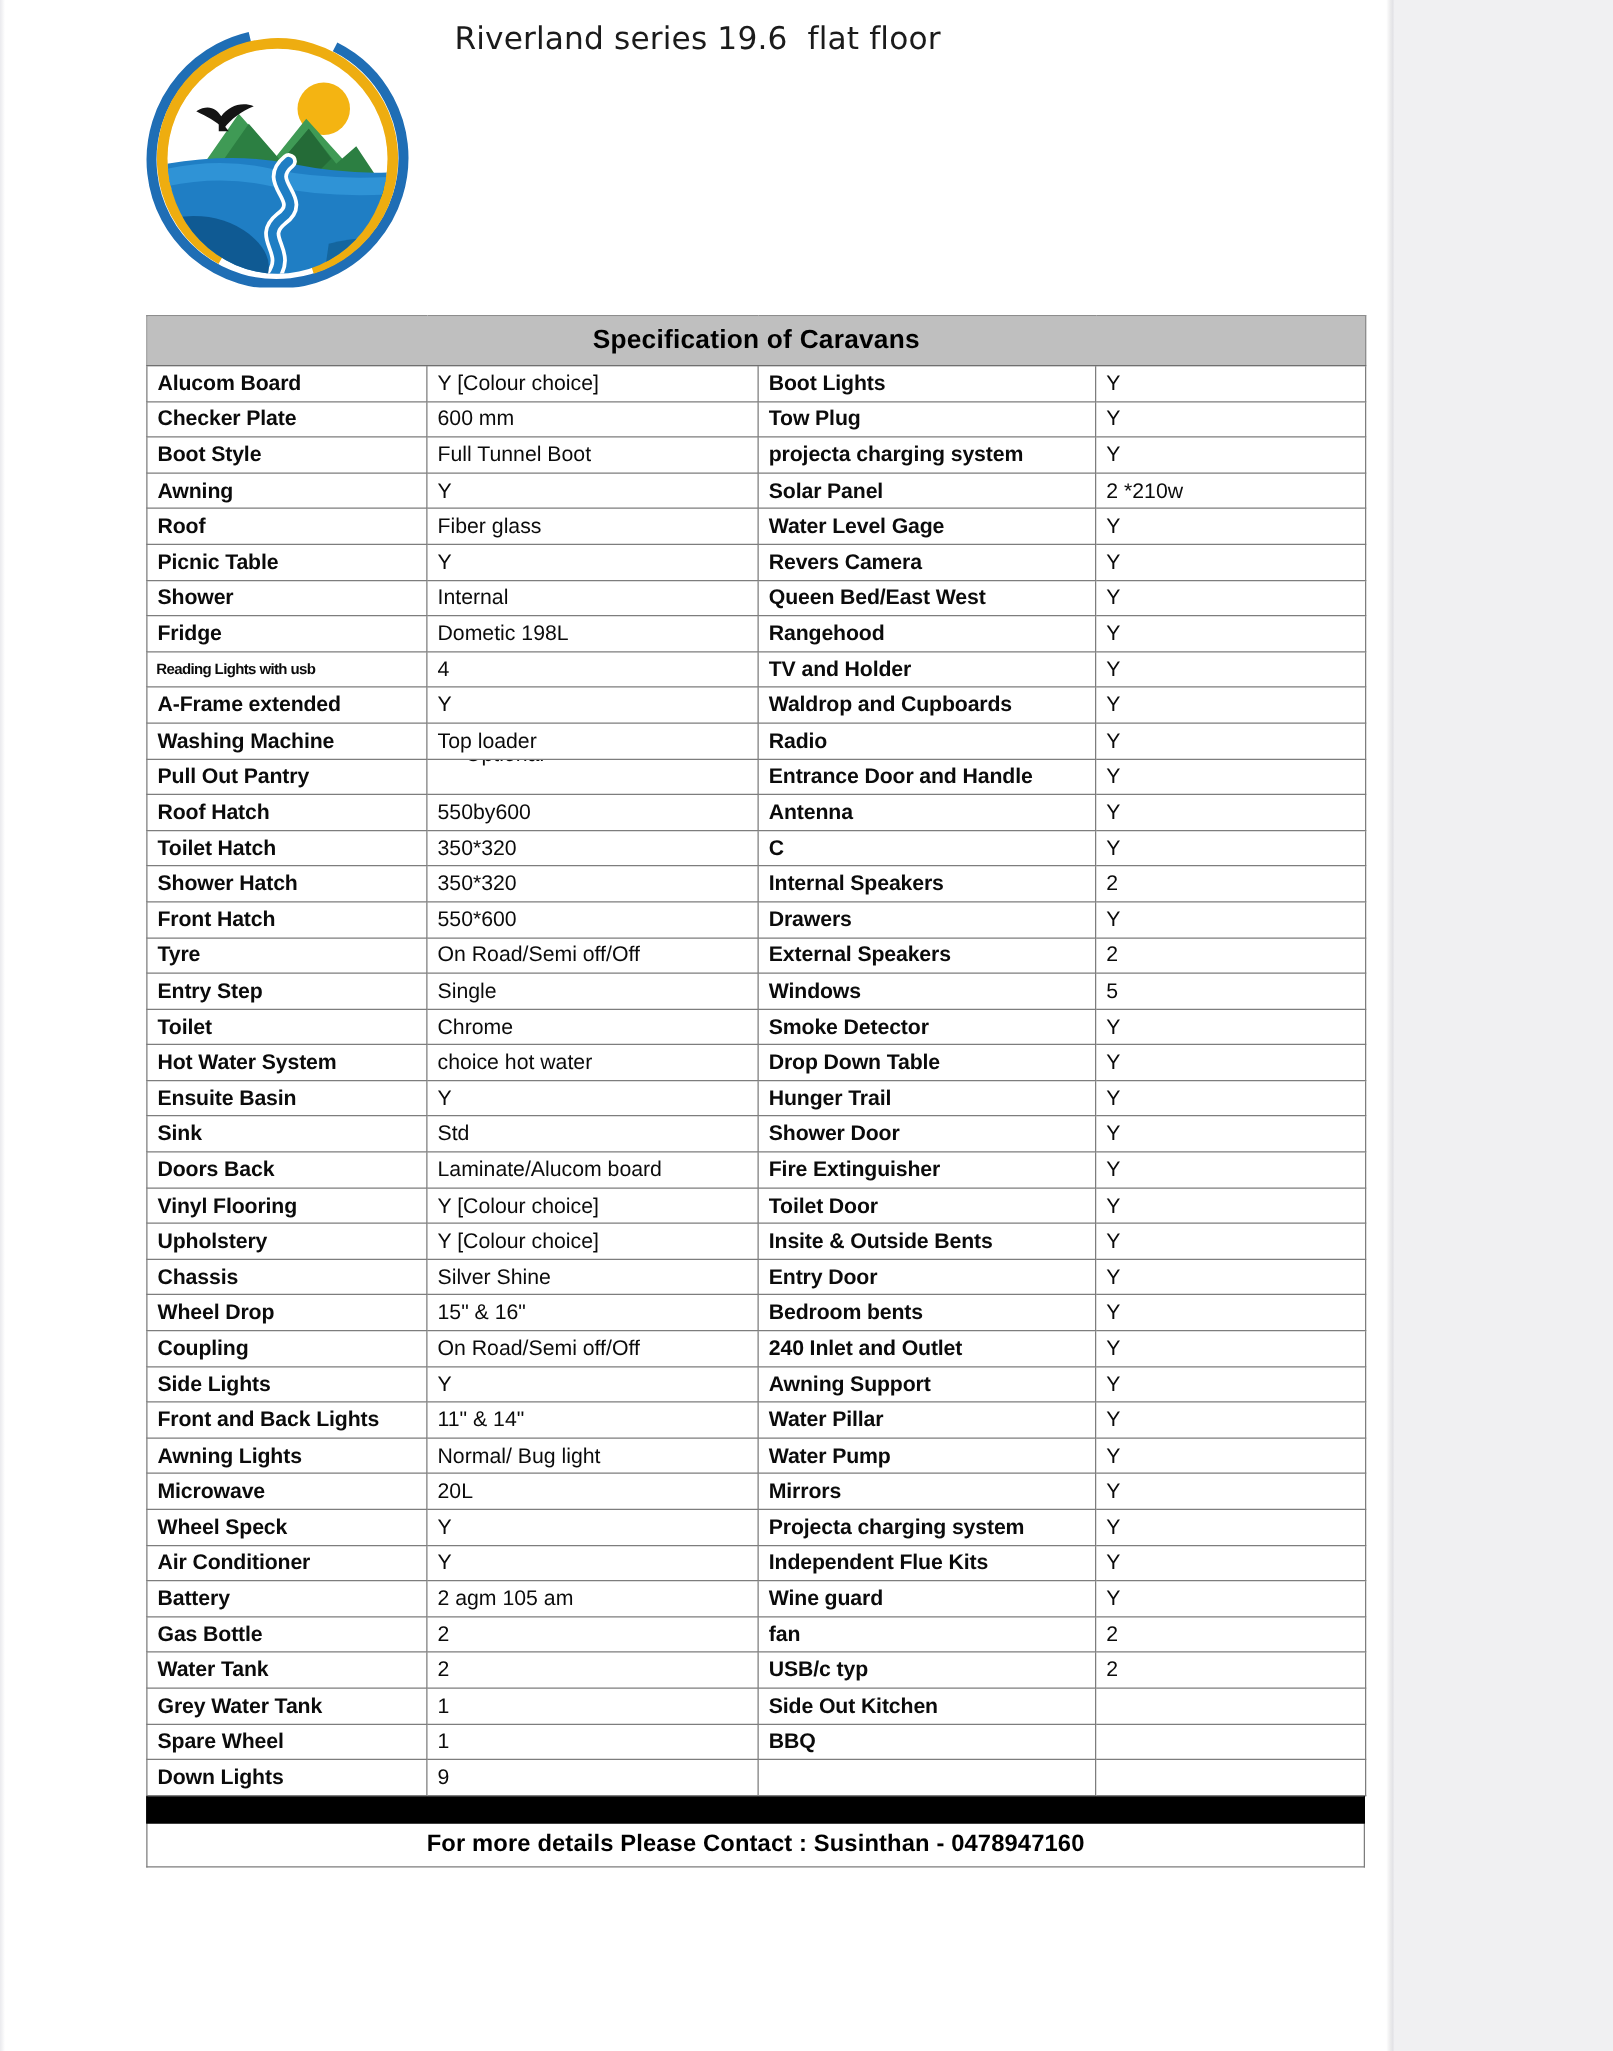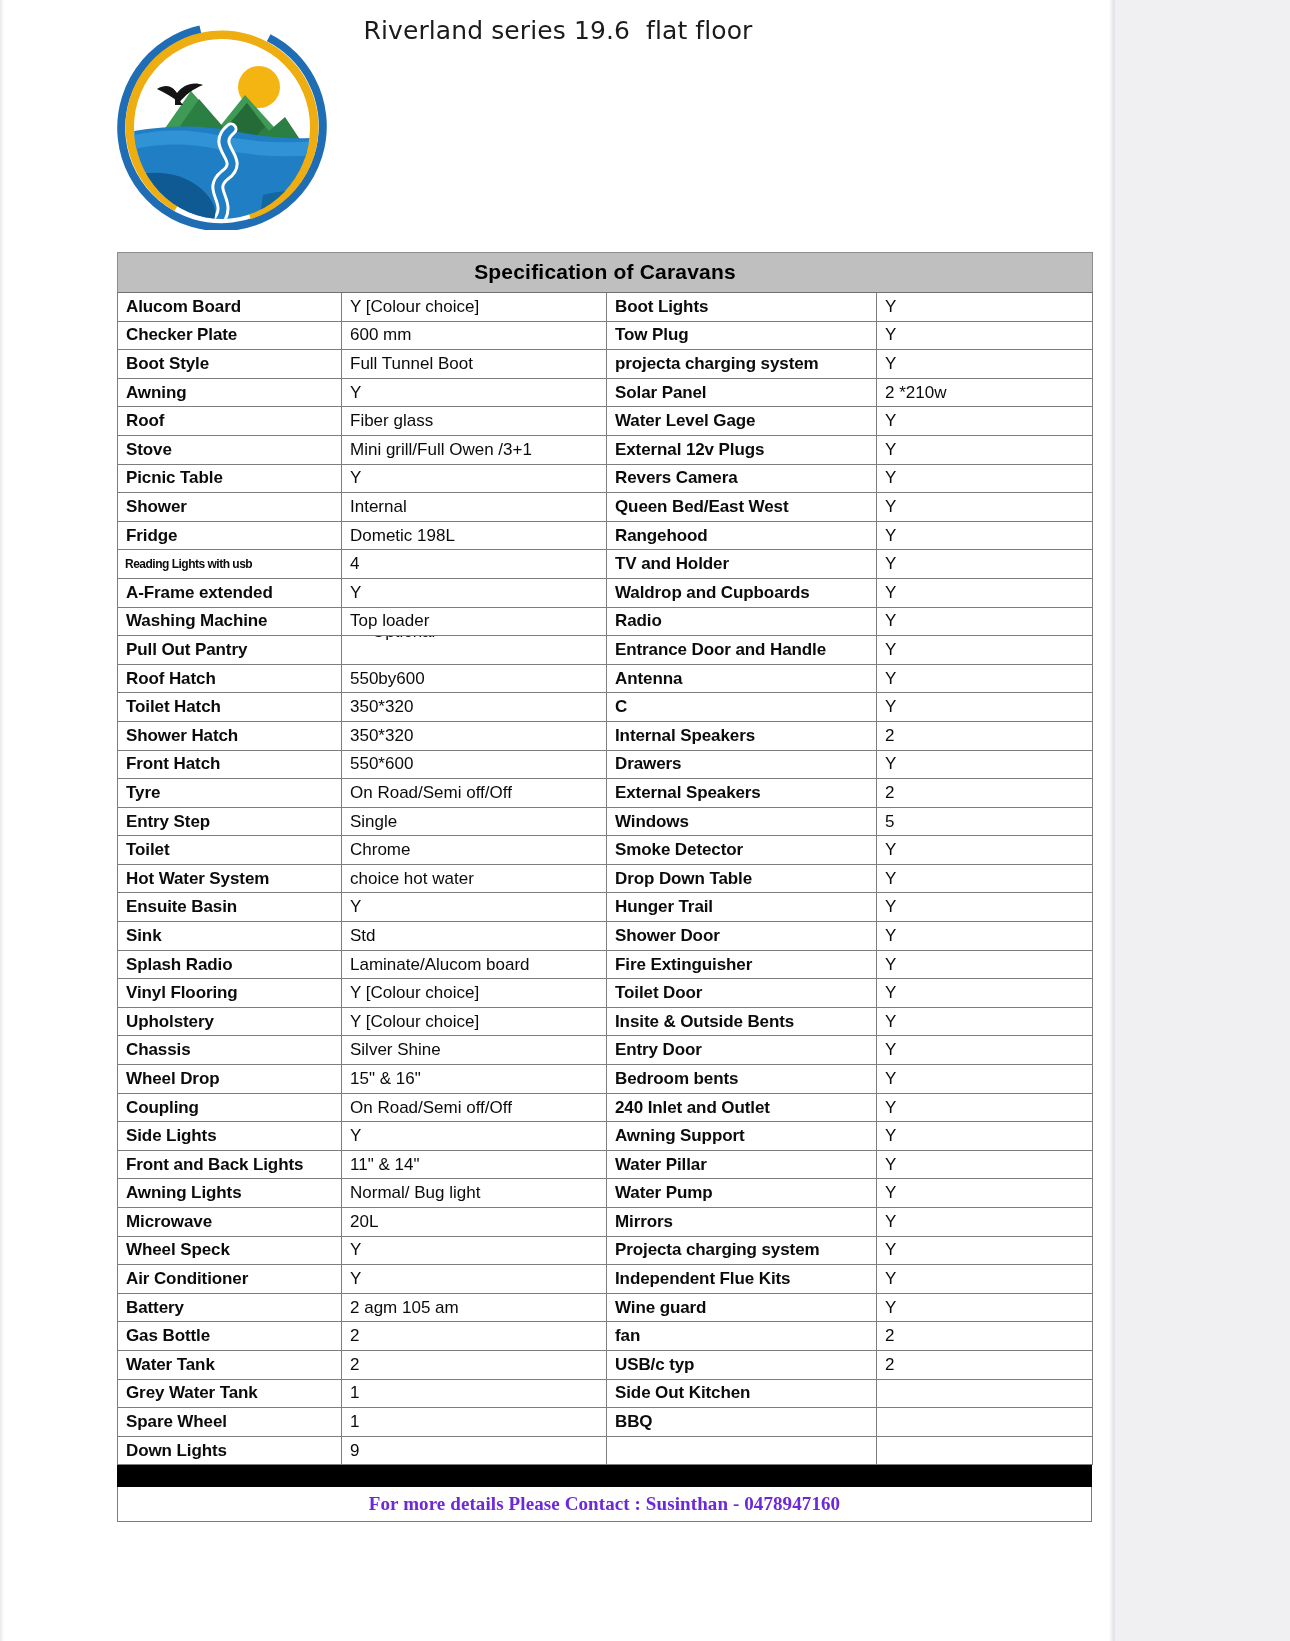--- a/index.html
+++ b/index.html
@@ -135,24 +135,24 @@
     border-right: 1px solid #000;
   }
   
   .contact-strip {
     border: 1px solid #7d7d7d;
     border-top: none;
     height: 34px;
     display: flex;
     align-items: center;
     justify-content: center;
-    font-family: Liberation Serif, serif;
+    font-family: Liberation Sans, sans-serif;
     font-size: 19px;
     font-weight: bold;
-    color: #6d28d9;
+    color: #000000;
     letter-spacing: 0.1px;
   }
 </style>
 </head>
 <body>
 
 <div class="page">
   <div class="page-edge-left"></div>
   <div class="page-edge-right"></div>
 
@@ -239,26 +239,20 @@
             <td class="k">Solar Panel</td>
             <td class="v">2 *210w</td>
           </tr>
           <tr>
             <td class="k">Roof</td>
             <td class="v">Fiber glass</td>
             <td class="k">Water Level Gage</td>
             <td class="v">Y</td>
           </tr>
           <tr>
-            <td class="k">Stove</td>
-            <td class="v">Mini grill/Full Owen /3+1</td>
-            <td class="k">External 12v Plugs</td>
-            <td class="v">Y</td>
-          </tr>
-          <tr>
             <td class="k">Picnic Table</td>
             <td class="v">Y</td>
             <td class="k">Revers Camera</td>
             <td class="v">Y</td>
           </tr>
           <tr>
             <td class="k">Shower</td>
             <td class="v">Internal</td>
             <td class="k">Queen Bed/East West</td>
             <td class="v">Y</td>
@@ -349,21 +343,21 @@
             <td class="k">Hunger Trail</td>
             <td class="v">Y</td>
           </tr>
           <tr>
             <td class="k">Sink</td>
             <td class="v">Std</td>
             <td class="k">Shower Door</td>
             <td class="v">Y</td>
           </tr>
           <tr>
-            <td class="k">Splash Radio</td>
+            <td class="k">Doors Back</td>
             <td class="v">Laminate/Alucom board</td>
             <td class="k">Fire Extinguisher</td>
             <td class="v">Y</td>
           </tr>
           <tr>
             <td class="k">Vinyl Flooring</td>
             <td class="v">Y [Colour choice]</td>
             <td class="k">Toilet Door</td>
             <td class="v">Y</td>
           </tr>

